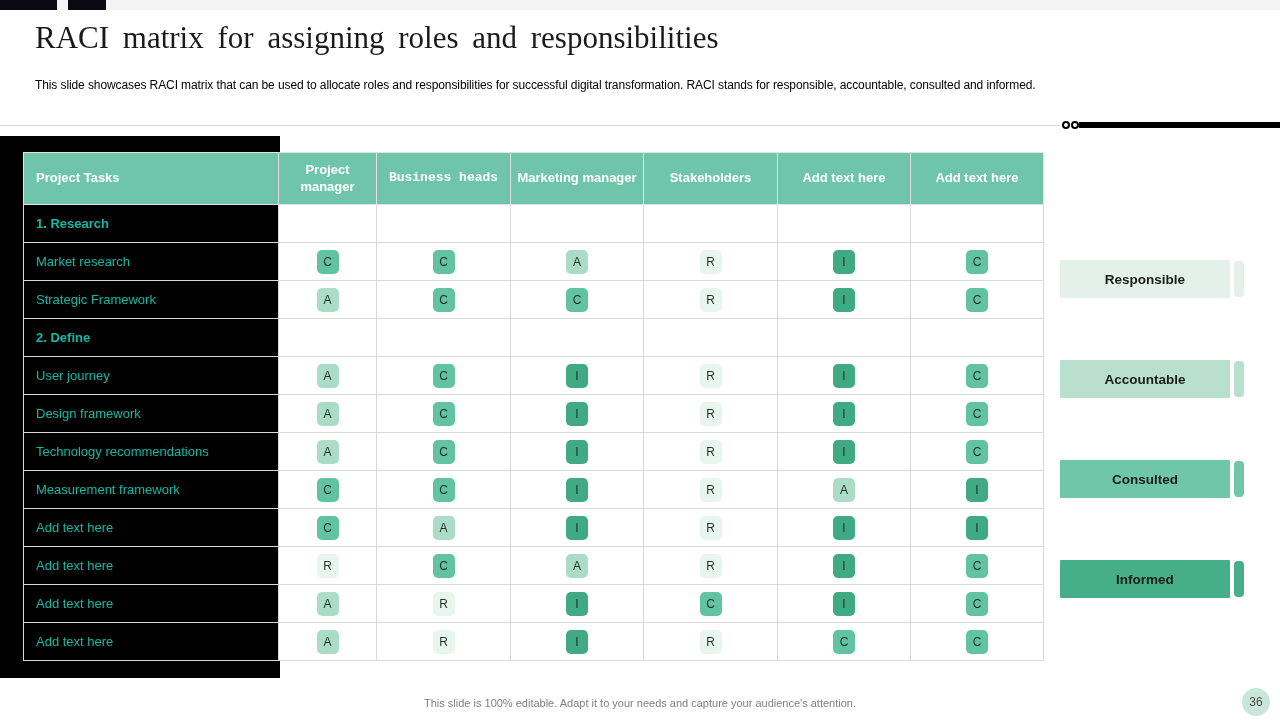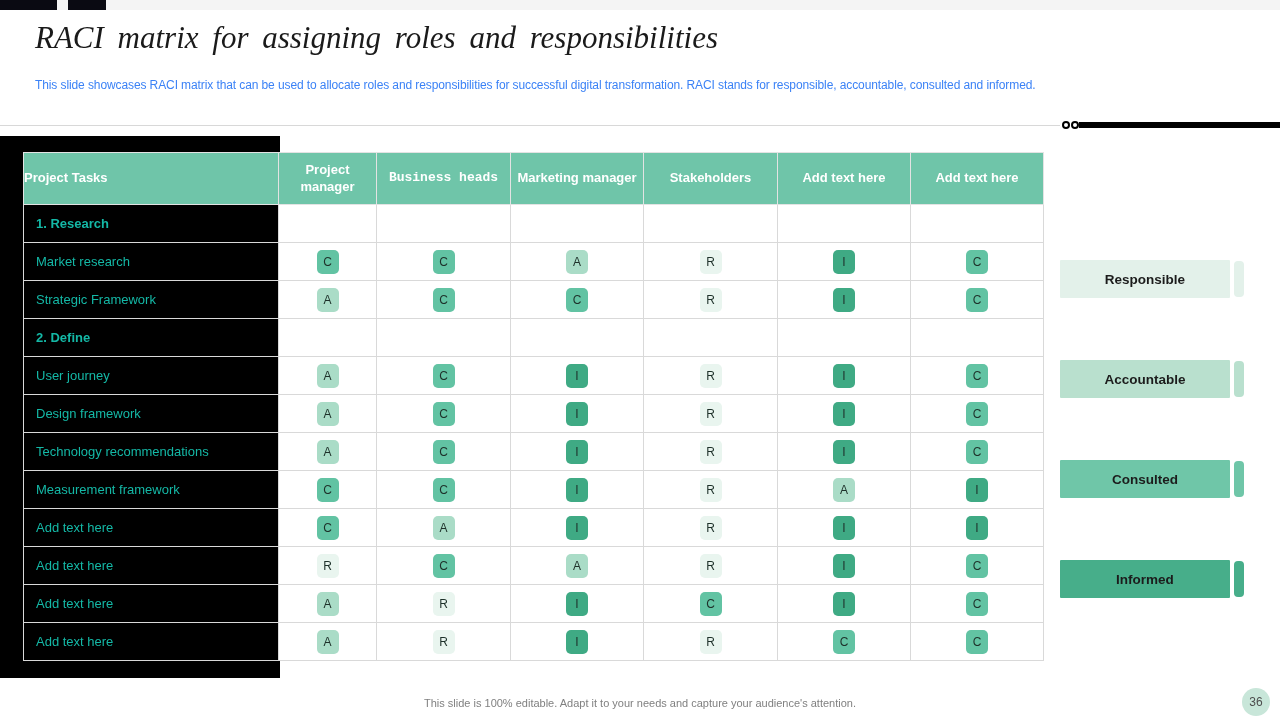--- a/index.html
+++ b/index.html
@@ -10,41 +10,41 @@
   }
   
   .top-strip { position:absolute; left:0; top:0; width:1280px; height:10px; background:#f4f4f4; }
   .top-bar { position:absolute; top:0; height:10px; background:#0a0a12; }
   .top-bar.b1 { left:0; width:57px; }
   .top-bar.b2 { left:68px; width:38px; }
   
   .title {
     position:absolute; left:35px; top:20px; width:1000px;
     font-family:"Liberation Serif", serif; font-weight:400; font-size:31px;
-    color:#1a1a1a; word-spacing:6px; white-space:nowrap;font-style:italic;
+    color:#1a1a1a; word-spacing:6px; white-space:nowrap;
   }
   .subtitle {
     position:absolute; left:35px; top:78px; width:1100px;
-    font-size:12px; letter-spacing:-0.1px; color:#3b82f6; white-space:nowrap;
+    font-size:12px; letter-spacing:-0.1px; color:#000000; white-space:nowrap;
   }
   
   .divider-line { position:absolute; left:0; top:125px; width:1060px; height:1px; background:#d8d8d8; }
   .ring { position:absolute; top:121px; width:8px; height:8px; border:2px solid #000; border-radius:50%; background:#fff; }
   .ring.r1 { left:1062px; } .ring.r2 { left:1071px; }
   .divider-black { position:absolute; left:1079px; top:122px; width:201px; height:6px; background:#000; }
   
   .backdrop { position:absolute; left:0; top:136px; width:280px; height:542px; background:#000; }
   
   table.raci { position:absolute; left:23px; top:152px; width:1020px; border-collapse:collapse; table-layout:fixed; }
   table.raci th, table.raci td { border:1px solid #d9d9d9; }
   table.raci thead th {
     height:52px; color:#fff; font-size:13px; font-weight:bold;
     text-align:center; vertical-align:middle; border-color:#e3e3e3; line-height:1.25;
   }
-  table.raci thead th.task-col { text-align:left; }
+  table.raci thead th.task-col { text-align:left; padding-left:12px; }
   table.raci td { height:38px; background:#fff; text-align:center; vertical-align:middle; }
   table.raci td.task {
     background:#000; color:#14b8a6; text-align:left; padding-left:12px; font-size:13px;
   }
   table.raci td.task.section { font-weight:bold; }
   .badge {
     display:inline-block; width:22px; height:24px; line-height:24px;
     border-radius:5px; font-size:12px; color:#1e312a; text-align:center;
   }
   

